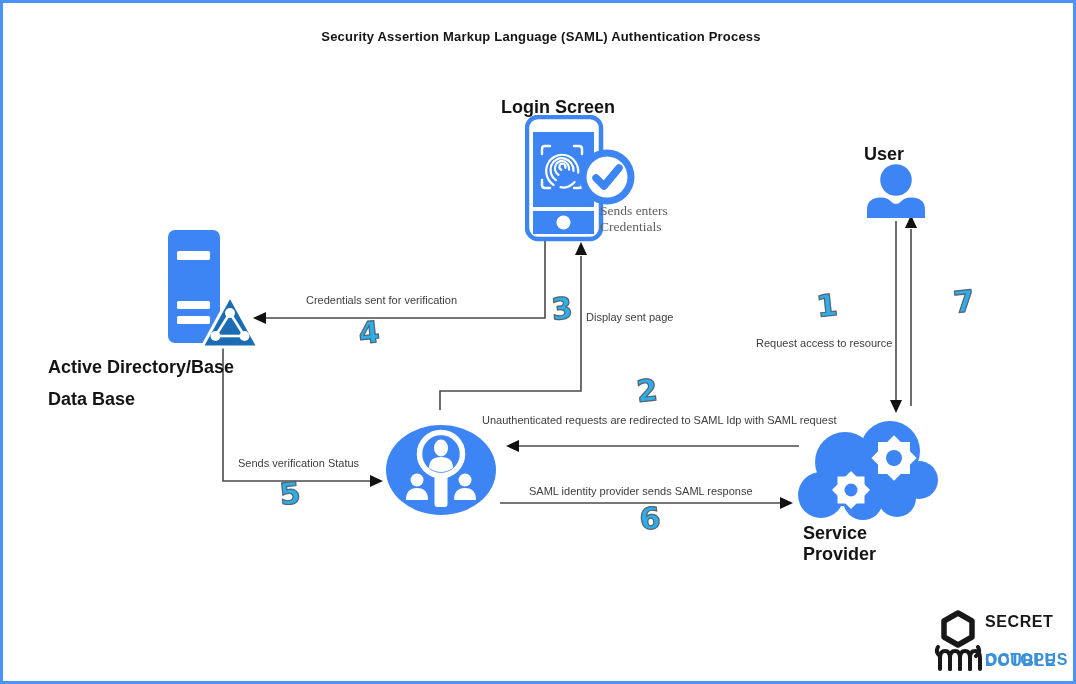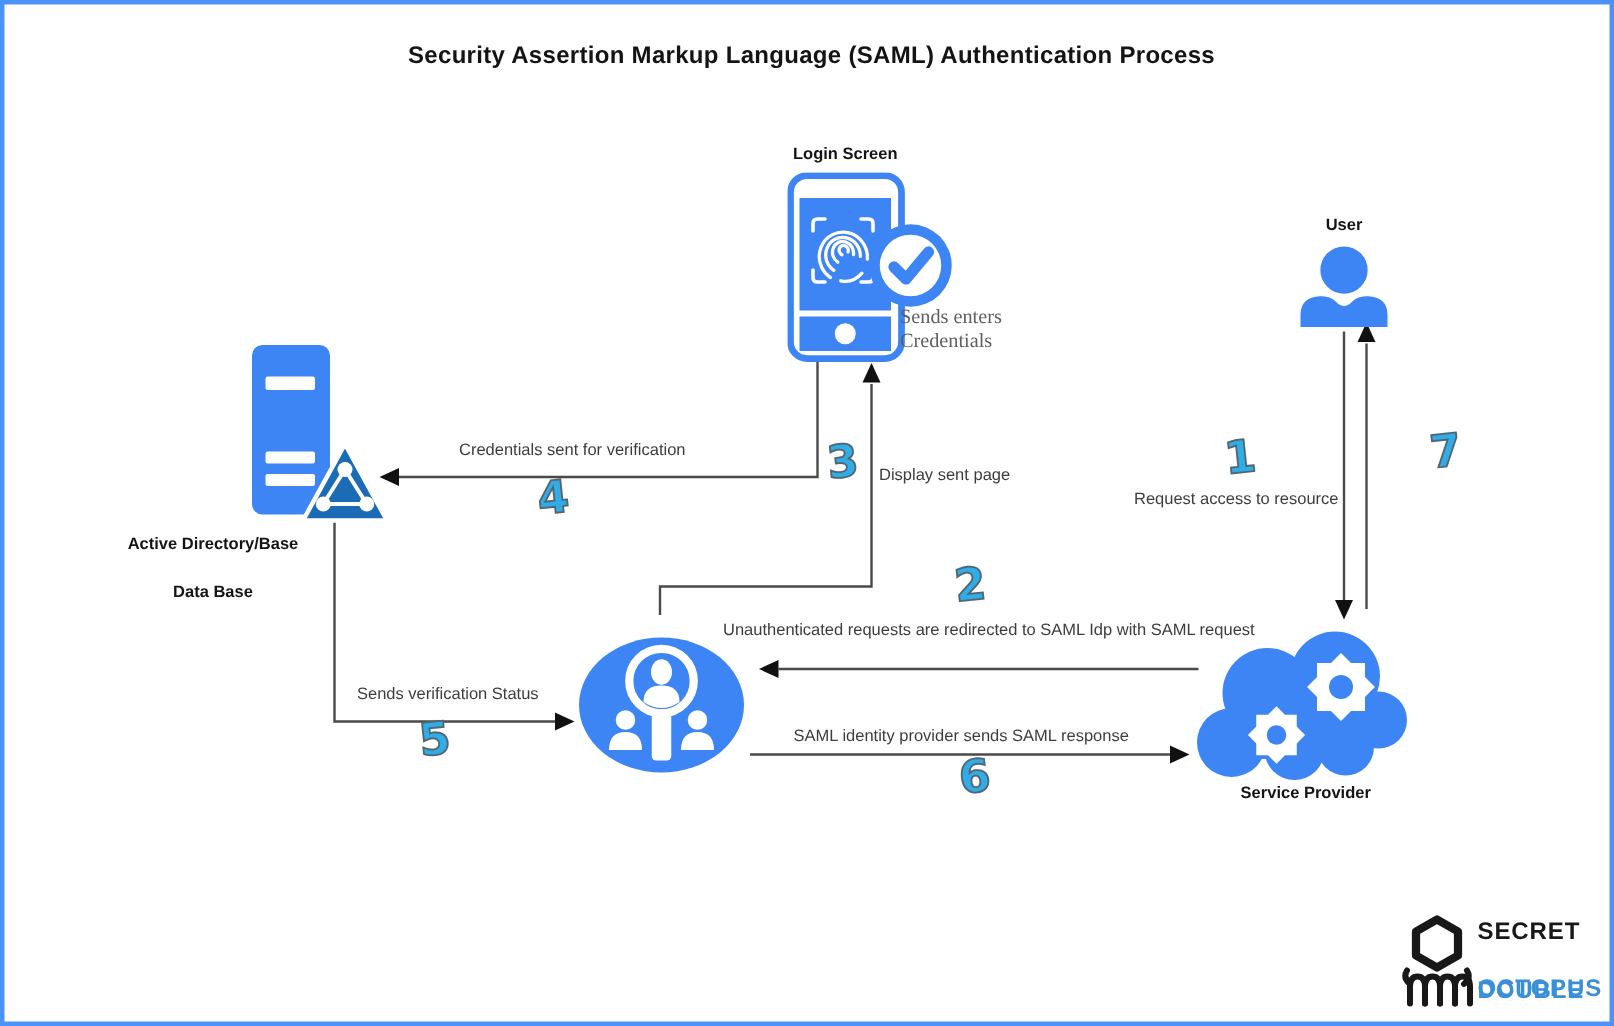--- a/index.html
+++ b/index.html
@@ -4,23 +4,23 @@
 <style>
   html,body{margin:0;padding:0;background:#fff;}
   .canvas{
     position:relative;width:1076px;height:684px;background:#ffffff;
     border:3px solid #4b93fb;box-sizing:border-box;overflow:hidden;
     font-family:"Liberation Sans",sans-serif;
   }
   .abs{position:absolute;}
   .title{
     top:26px;left:43px;width:990px;text-align:center;
-    font-size:16px;font-weight:bold;color:#141414;letter-spacing:.2px;
+    font-size:13px;font-weight:bold;color:#141414;letter-spacing:.2px;
   }
-  .node-label{font-size:11px;font-weight:bold;color:#141414;text-align:center;}
+  .node-label{font-size:18px;font-weight:bold;color:#141414;}
   .arrow-label{font-size:11px;color:#3d3d3d;white-space:pre-line;line-height:13px;}
   .step-num{
     font-family:"DejaVu Sans",sans-serif;font-size:30px;font-weight:bold;
     color:#2fade8;-webkit-text-stroke:1.2px #54656f;
     text-shadow:0 0 1px #54656f;transform:rotate(-6deg);
     width:30px;text-align:center;line-height:32px;
   }
   .note{
     font-family:"Liberation Serif",serif;font-size:13.5px;color:#5f5f5f;
     line-height:15.5px;white-space:pre-line;
@@ -158,21 +158,21 @@
   <div class="abs node-label" style="left:800px;top:520px;width:135px;">Service Provider</div>
 
   <div class="abs step-num" style="left:809px;top:287px;">1</div>
   <div class="abs step-num" style="left:629px;top:372px;">2</div>
   <div class="abs step-num" style="left:544px;top:290px;">3</div>
   <div class="abs step-num" style="left:351px;top:314px;">4</div>
   <div class="abs step-num" style="left:272px;top:475px;">5</div>
   <div class="abs step-num" style="left:632px;top:500px;">6</div>
   <div class="abs step-num" style="left:946px;top:283px;">7</div>
 
-  <div class="abs arrow-label" style="left:753px;top:324px;">Request access to resource</div>
+  <div class="abs arrow-label" style="left:753px;top:334px;">Request access to resource</div>
   <div class="abs arrow-label" style="left:479px;top:411px;width:360px;">Unauthenticated requests are redirected to SAML Idp with SAML request</div>
   <div class="abs arrow-label" style="left:583px;top:308px;">Display sent page</div>
   <div class="abs arrow-label" style="left:303px;top:291px;">Credentials sent for verification</div>
   <div class="abs arrow-label" style="left:235px;top:454px;">Sends verification Status</div>
   <div class="abs arrow-label" style="left:526px;top:482px;">SAML identity provider sends SAML response</div>
 
   <svg class="abs" style="left:930px;top:607px;" width="50" height="64" viewBox="0 0 50 64">
     <path d="M25,3 L39,11 V27 L25,35 L11,27 V11 Z" fill="none" stroke="#181818" stroke-width="5.5" stroke-linejoin="round"></path>
     <g stroke="#181818" stroke-width="4" fill="none" stroke-linecap="round">
       <path d="M7,59 V48 Q7,41 12,41 Q17,41 17,48 V59"></path>

